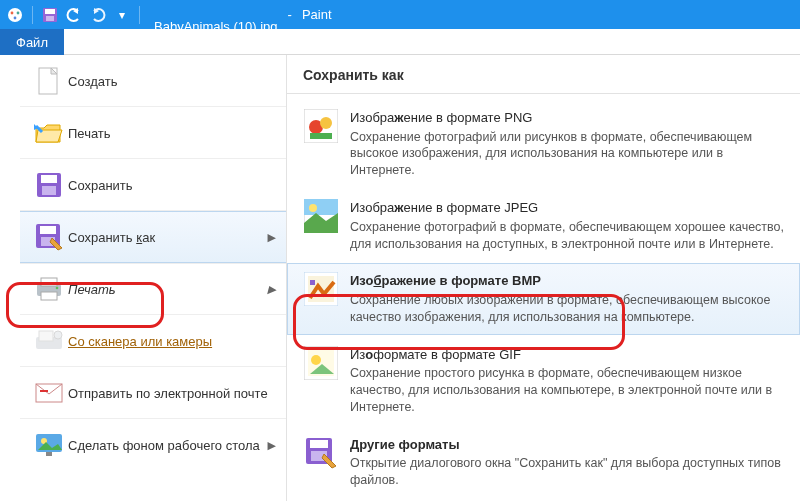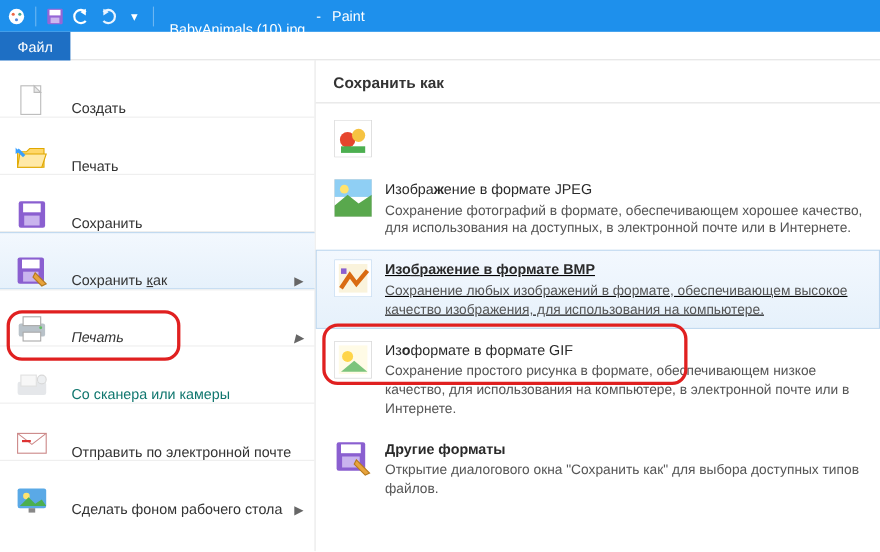--- a/index.html
+++ b/index.html
@@ -39,51 +39,51 @@
     position:relative;
   }
   .right-header {
     font-size:14px; color:#333; font-weight:600;
     padding:4px 0 10px 16px;
     border-bottom:1px solid #e2e2e2;
     margin-bottom:6px;
   }
 
   .menu-item {
-    display:flex; align-items:flex-end;
+    display:flex; align-items:center;
     height:52px; padding:0 14px;
-    gap:21px; cursor:default;
+    gap:4px; cursor:default;
     font-size:13px; color:#333;
     position:relative;
     border-top:1px solid transparent;
     border-bottom:1px solid transparent;
+    margin-left:20px;
   }
   .menu-item.sep-below { border-bottom:1px solid #eee; }
   .menu-item.hovered {
     background:linear-gradient(#f3f8fe,#e6f1fb);
     border-top:1px solid #bcd6ef;
     border-bottom:1px solid #bcd6ef;
   }
   .menu-item .chev {
     position:absolute; right:10px; color:#666; font-size:11px;
   }
   .menu-item .u { text-decoration: underline; }
-  .menu-item.dim { color:#0f766e; }
+  .menu-item.dim { color:#a16207;text-decoration:underline; }
   .menu-icon { width:30px; height:30px; flex-shrink:0; display:flex;align-items:center;justify-content:center;}
 
   .fmt-item {
     display:flex; gap:12px;
     padding:8px 10px 8px 16px;
     border:1px solid transparent;
     margin-bottom:2px;
   }
   .fmt-item.hovered {
     background:linear-gradient(#f3f8fe,#e6f1fb);
     border-color:#bcd6ef;
-    text-decoration:underline;
   }
   .fmt-icon { width:34px; height:34px; flex-shrink:0; }
   .fmt-text { font-size:12.5px; color:#555; line-height:1.35; }
   .fmt-title { color:#2a2a2a; font-weight:400; margin-bottom:2px; font-size:13px;}
   .fmt-title b { font-weight:700; }
 
   .highlight-left {
     position:absolute; border:3px solid #e02020; border-radius:14px;
     pointer-events:none;
   }
@@ -239,20 +239,24 @@
 
     <div class="fmt-item">
       <div class="fmt-icon">
         <svg width="34" height="34">
             <rect width="34" height="34" fill="#fff" stroke="#ccc"></rect>
             <circle cx="12" cy="18" r="7" fill="#e6452d"></circle>
             <circle cx="22" cy="14" r="6" fill="#f6c341"></circle>
             <rect x="6" y="24" width="22" height="6" fill="#4caf50"></rect>
           </svg>
       </div>
+      <div class="fmt-text">
+        <div class="fmt-title"><span>Изобра</span><b>ж</b><span>ение в формате PNG</span></div>
+        <div>Сохранение фотографий или рисунков в формате, обеспечивающем высокое изображения, для использования на компьютере или в Интернете.</div>
+      </div>
     </div>
 
     <div class="fmt-item">
       <div class="fmt-icon">
         <svg width="34" height="34">
             <rect width="34" height="34" fill="#fff" stroke="#ccc"></rect>
             <rect y="0" width="34" height="16" fill="#8fcff4"></rect>
             <circle cx="9" cy="9" r="4" fill="#ffe36e"></circle>
             <path d="M0 24 L12 14 L22 22 L34 14 L34 34 L0 34 Z" fill="#59a84d"></path>
           </svg>

